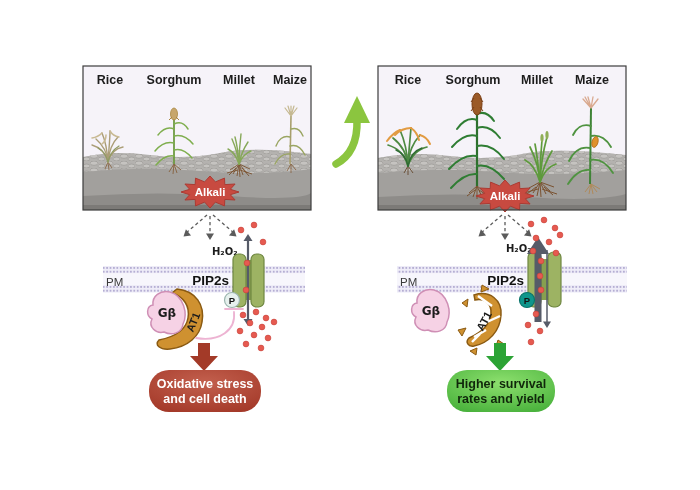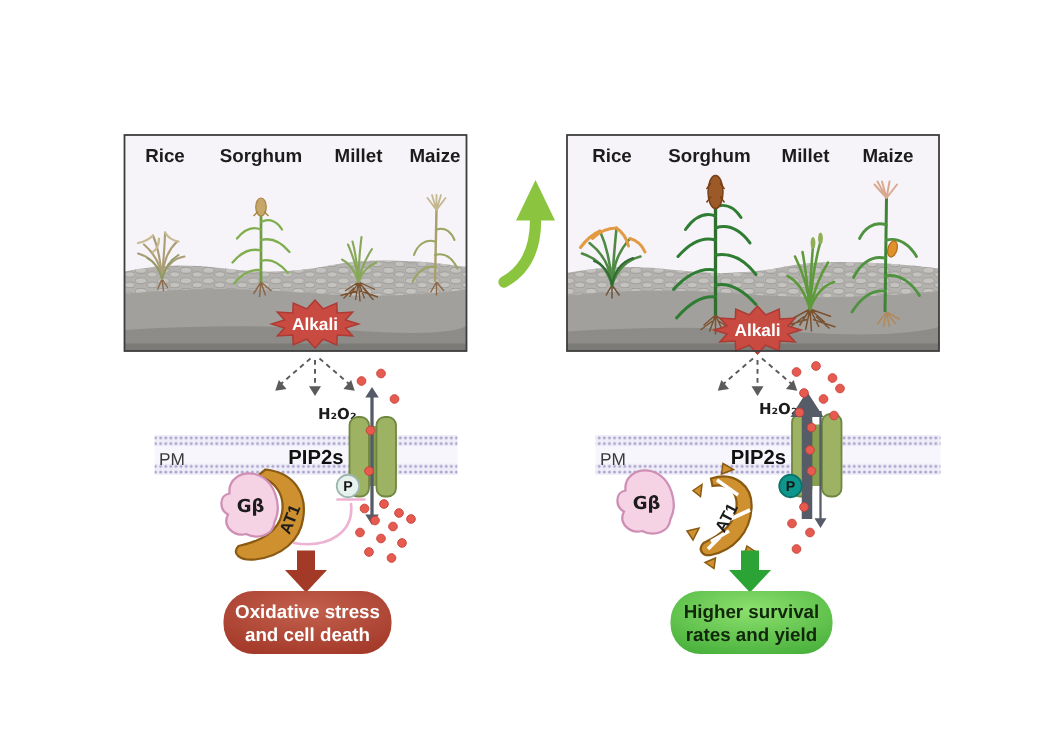--- a/index.html
+++ b/index.html
@@ -1,17 +1,17 @@
 <!DOCTYPE html>
 <html><head>
 <meta charset="utf-8">
 <style>
   html,body{margin:0;padding:0;background:#ffffff;}
   .stage{position:relative;width:700px;height:424px;background:#ffffff;overflow:hidden;
-         font-family:"Liberation Sans",sans-serif;margin-top:24px;}
+         font-family:"Liberation Sans",sans-serif;}
   svg{display:block;}
   text{font-family:"Liberation Sans",sans-serif;}
   .t-plant{font-weight:700;font-size:12.5px;fill:#1c1c1c;}
   .t-alkali{font-weight:700;font-size:11.5px;fill:#ffffff;}
   .t-h2o2{font-weight:700;font-size:10px;fill:#1c1c1c;font-family:"DejaVu Sans",sans-serif;}
   .t-pm{font-size:11.5px;fill:#3a3a3a;}
   .t-pip{font-weight:700;font-size:13.5px;fill:#111111;}
   .t-g{font-weight:700;font-size:12px;fill:#1c1c1c;font-family:"DejaVu Sans",sans-serif;}
   .t-at1{font-weight:700;font-size:11px;fill:#1c1c1c;}
   .t-p{font-weight:700;font-size:9.5px;fill:#141414;}

